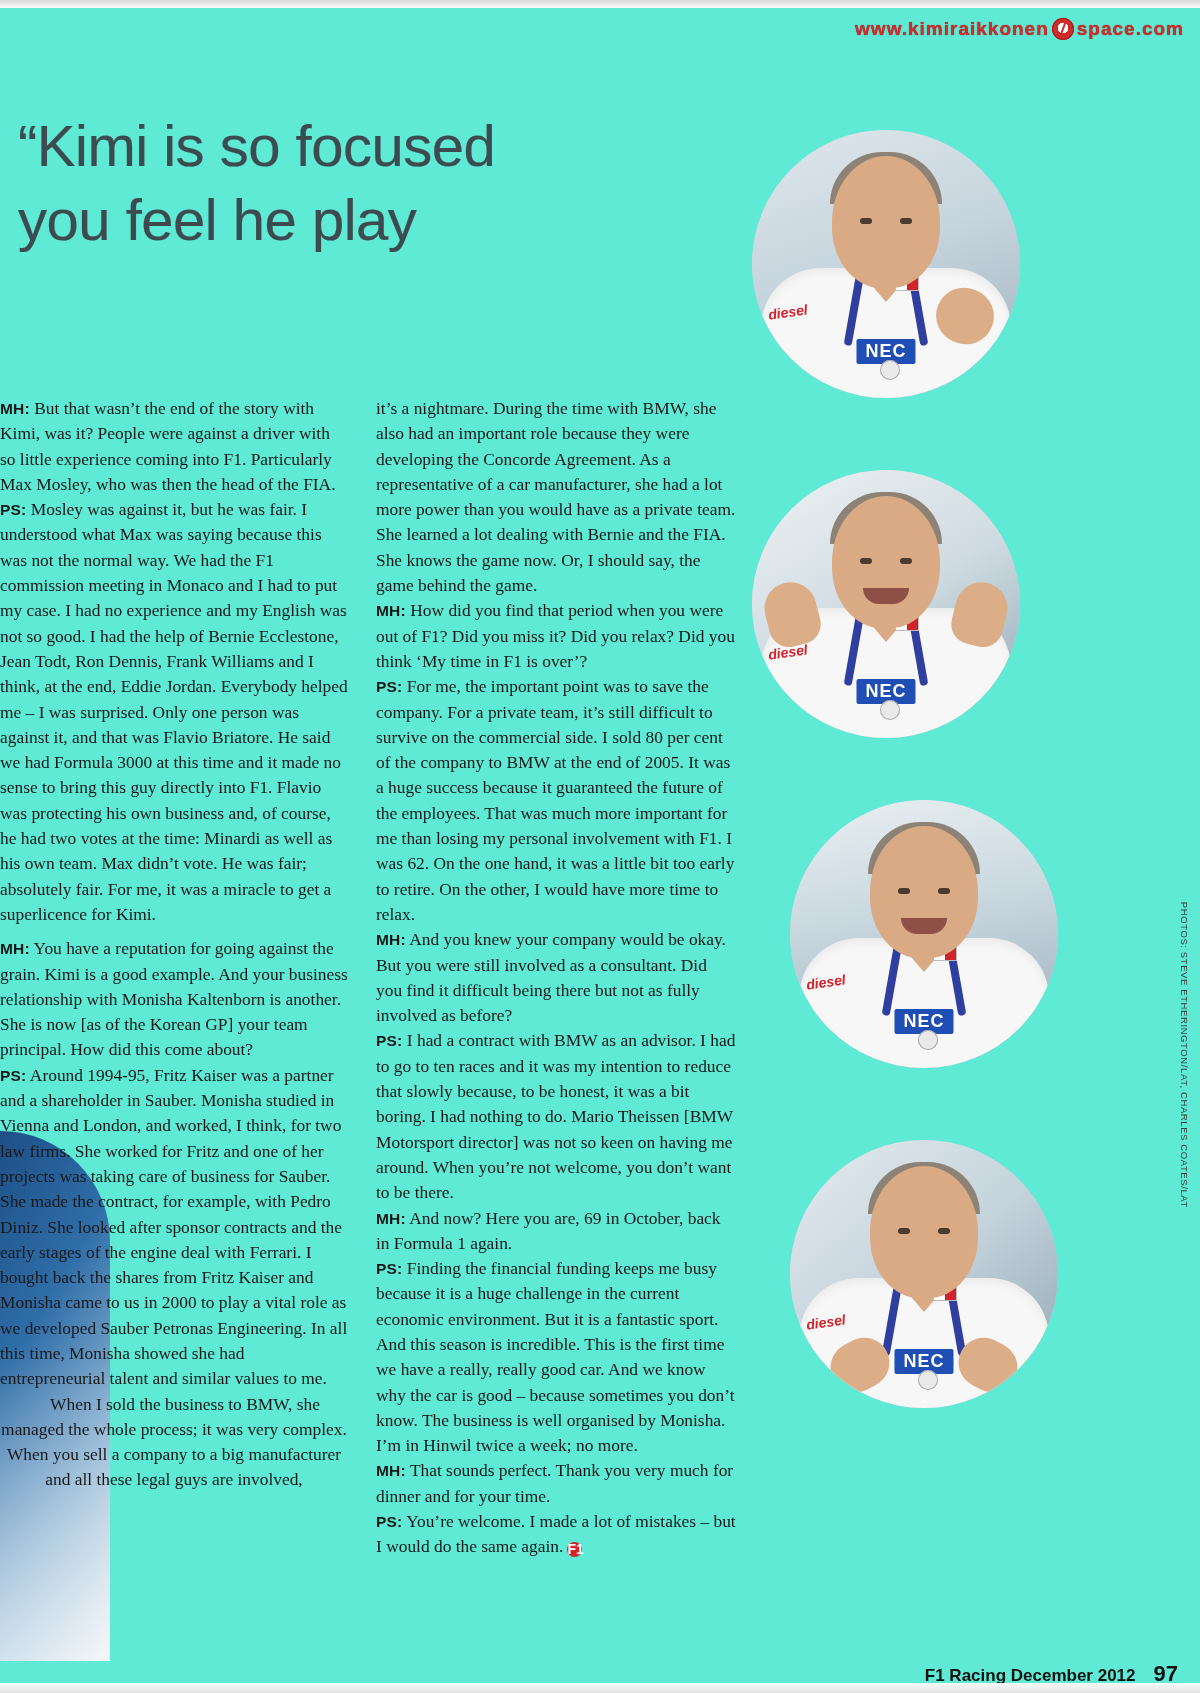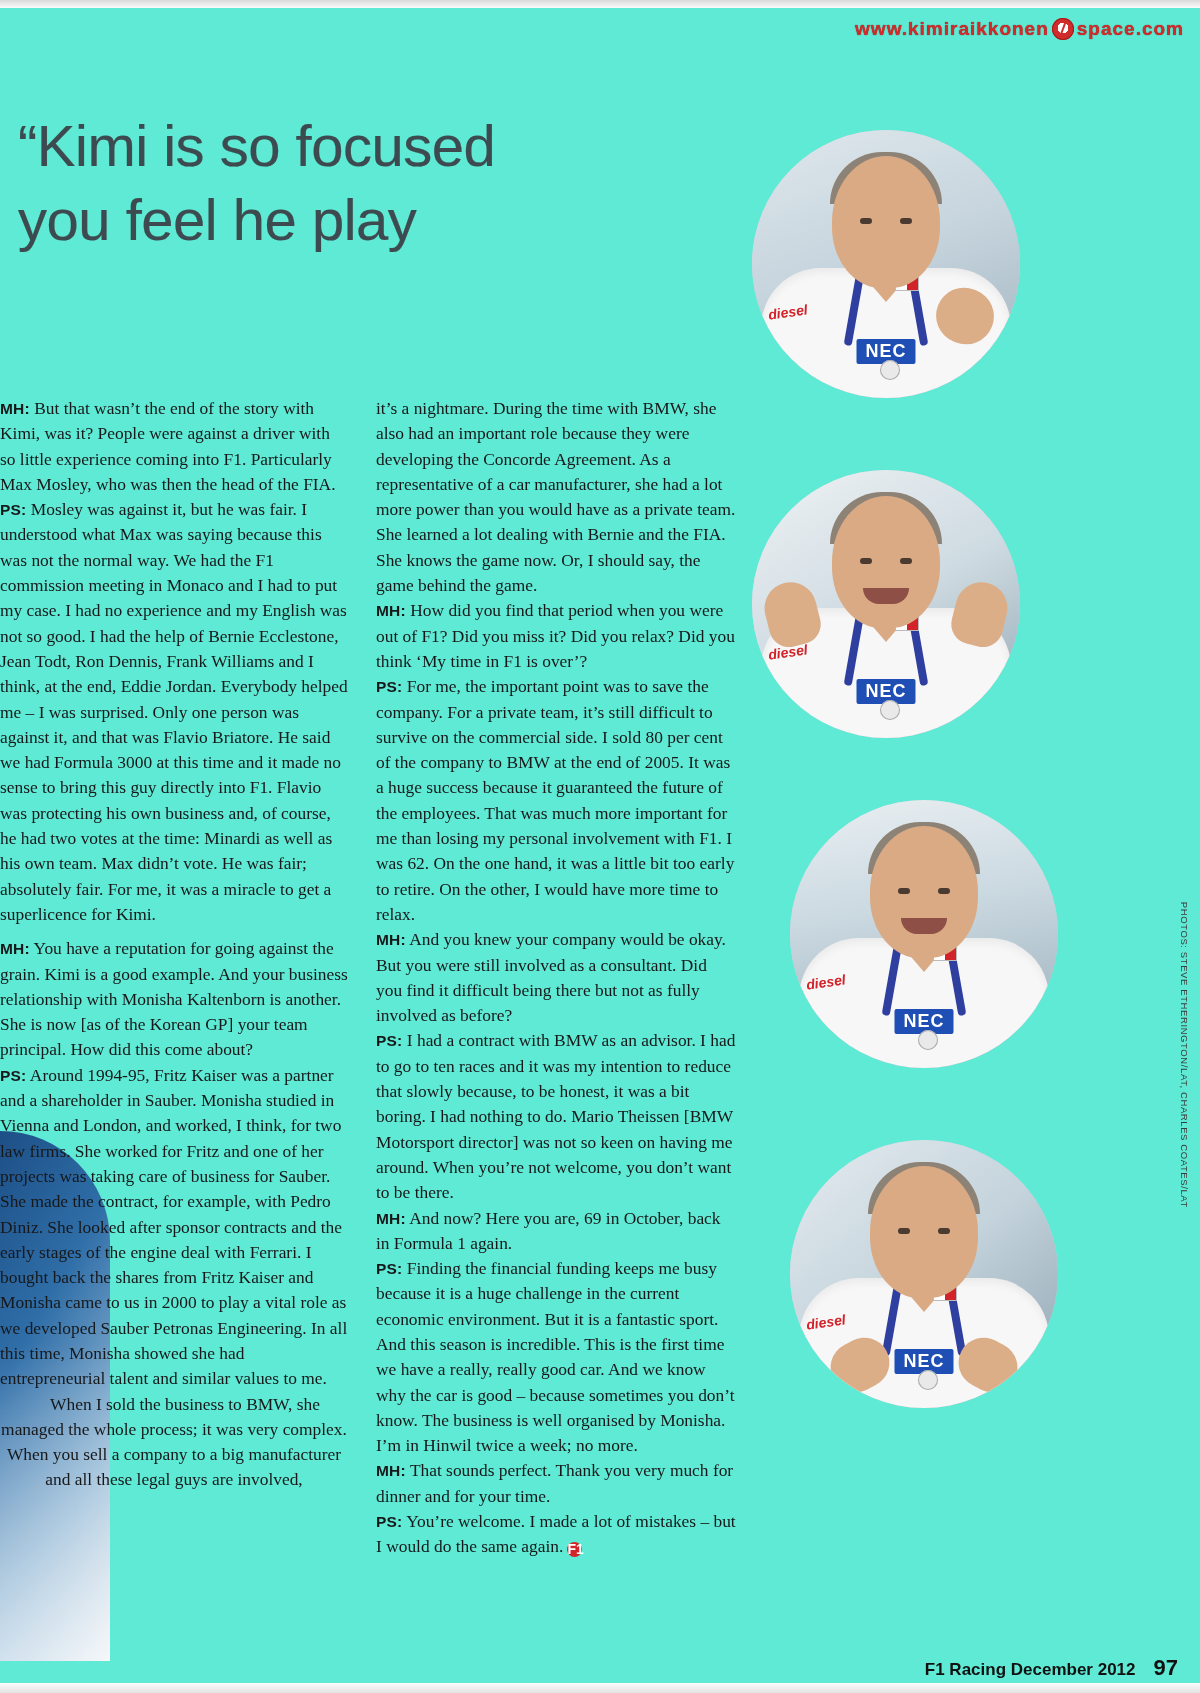--- a/index.html
+++ b/index.html
@@ -182,21 +182,21 @@
   
   .credit{
     position:absolute;right:10px;top:1208px;
     transform:rotate(90deg);transform-origin:right top;
     font-family:"Liberation Sans", sans-serif;
     font-size:9.5px;letter-spacing:.6px;color:#3b3b3b;white-space:nowrap;
   }
 
   
   .footer{
-    position:absolute;right:22px;bottom:12px;
+    position:absolute;right:22px;bottom:6px;
     font-family:"Liberation Sans", sans-serif;
     font-size:17px;font-weight:bold;color:#111;
     display:flex;align-items:baseline;gap:18px;
   }
   .footer .pagenum{font-size:22px;}
 </style>
 </head>
 <body>
 
 <div class="page">

